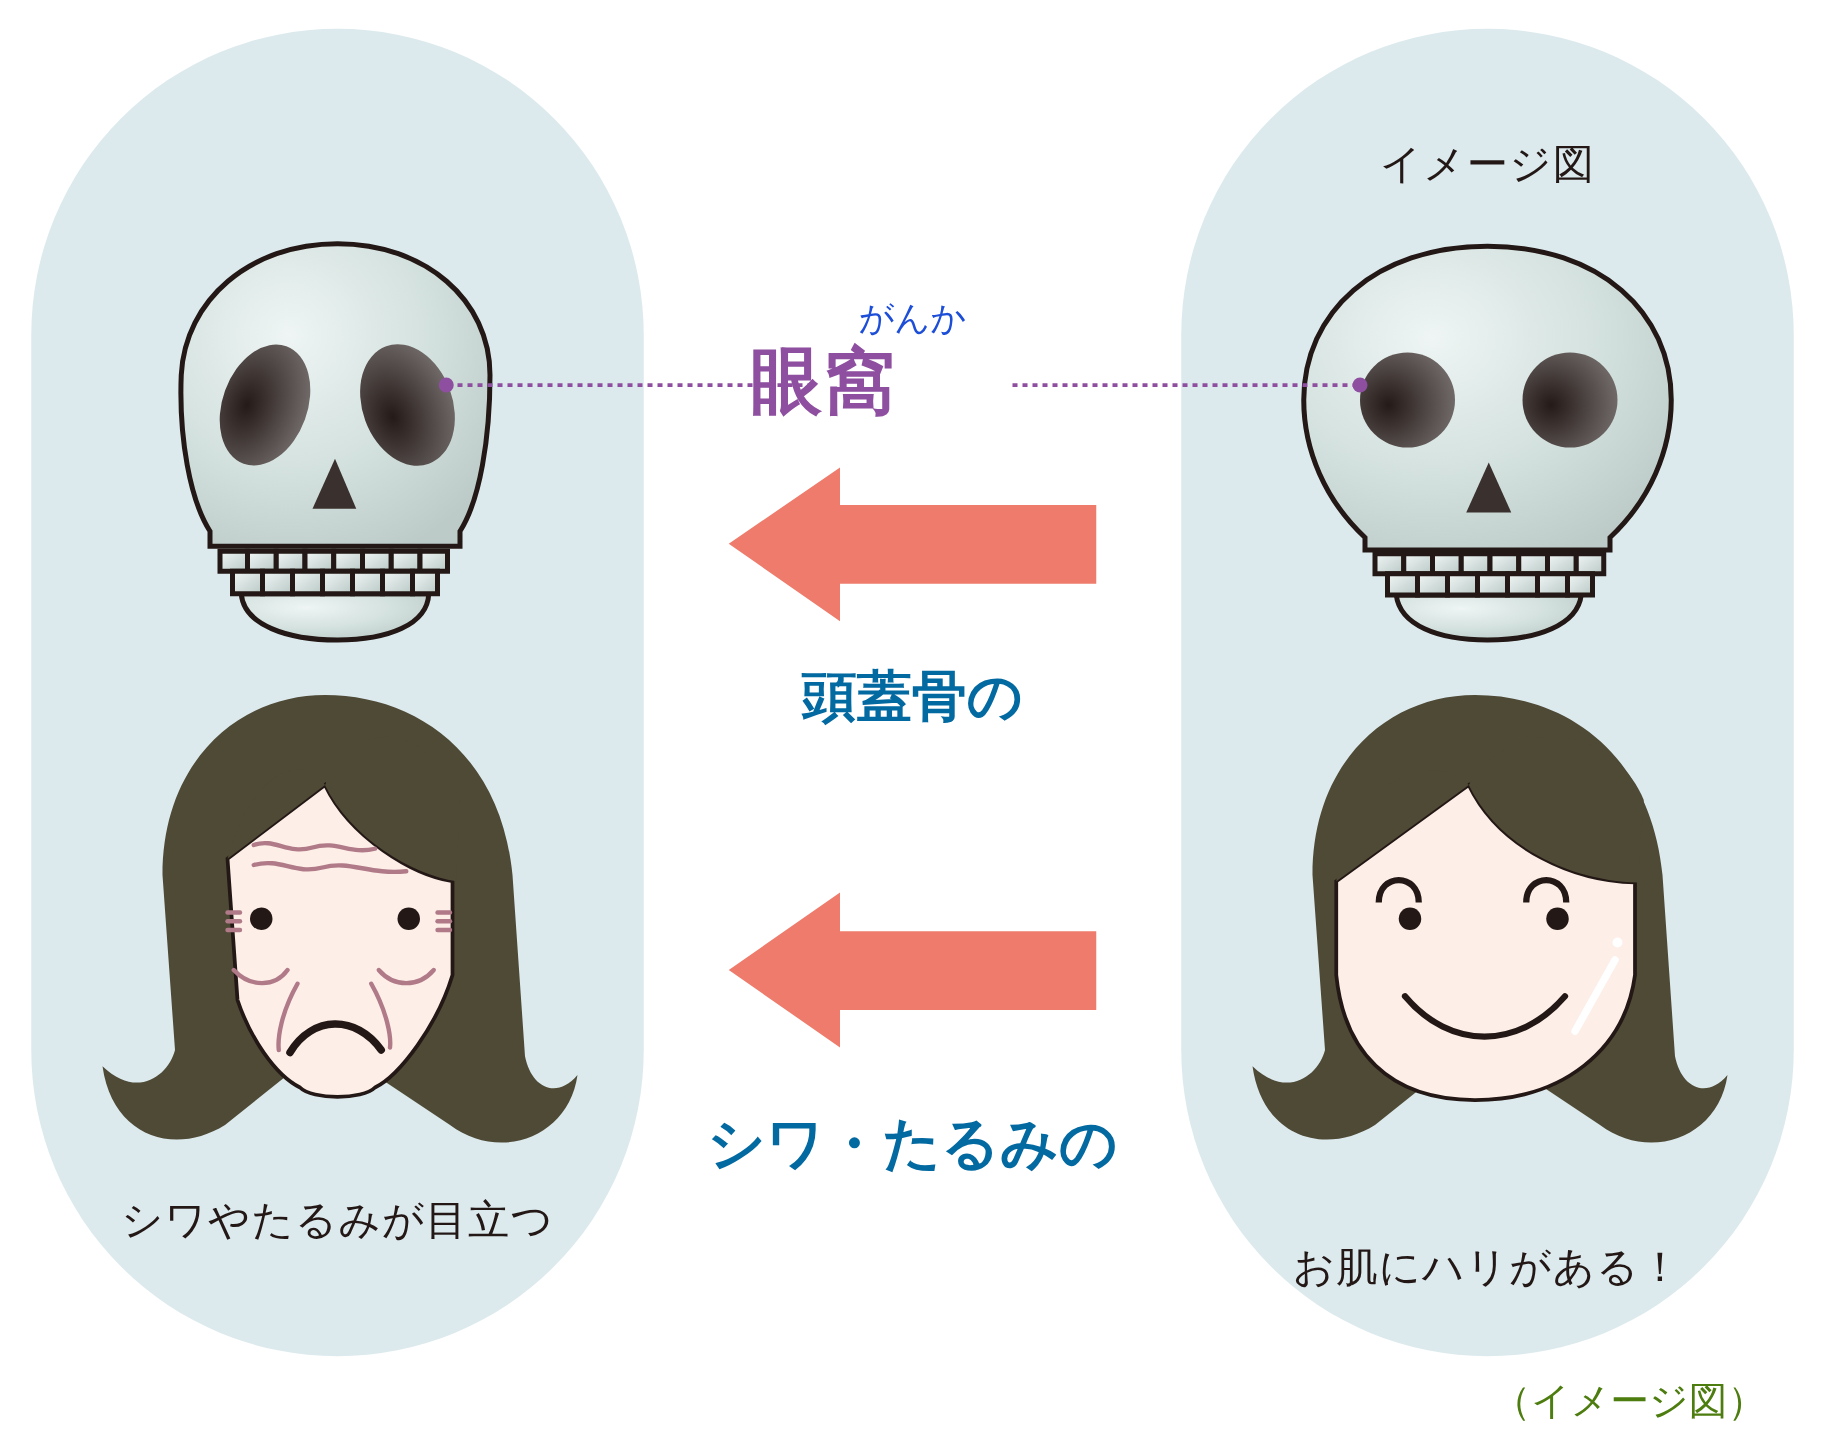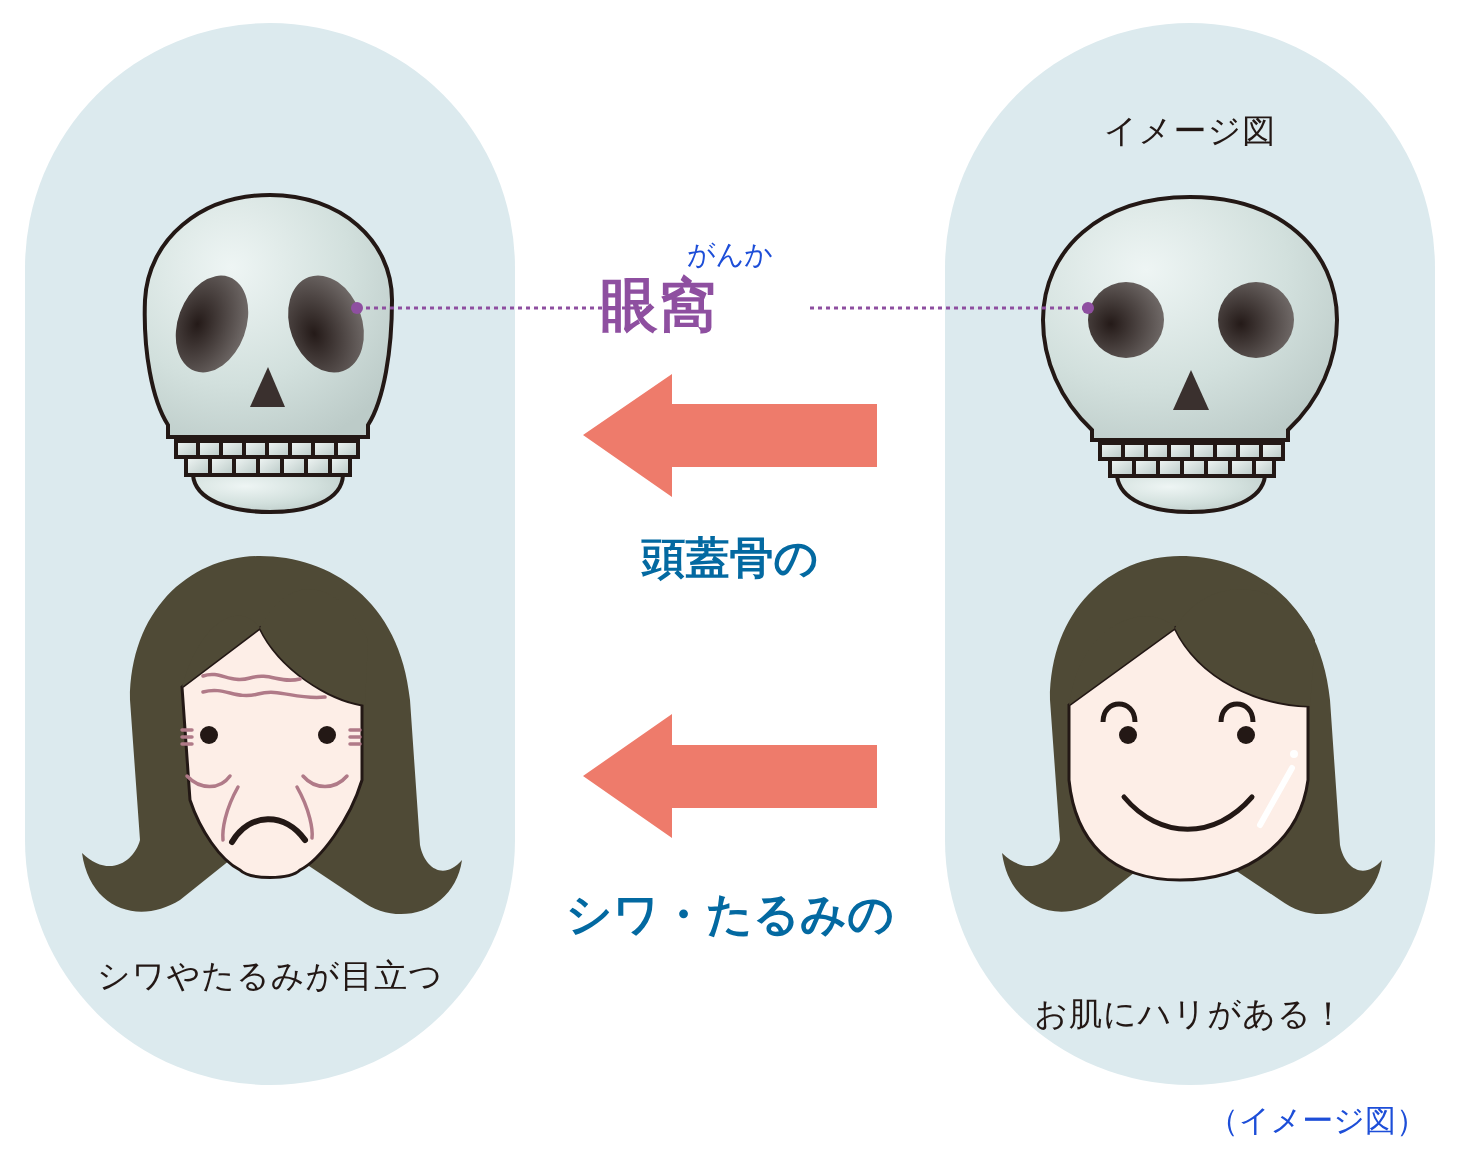--- a/index.html
+++ b/index.html
@@ -12,21 +12,21 @@
     .label { position: absolute; text-align: center; font-size: 33px; line-height: 42px;
              color: #231815; letter-spacing: 1px; white-space: nowrap; }
     .ruby { position: absolute; left: 600px; width: 260px; top: 236px; text-align: center;
             font-size: 28px; color: #1d4ed8; font-weight: normal; }
     .orbit { position: absolute; left: 600px; width: 260px; top: 272px; text-align: left;
              font-size: 58px; line-height: 66px; color: #8e4fa0; font-weight: bold; }
     .mid-text { position: absolute; left: 560px; width: 340px; top: 528px; text-align: center;
                 font-size: 44px; line-height: 60px; color: #0369a1; font-weight: bold; }
     .conclusion { position: absolute; left: 500px; width: 460px; top: 880px; text-align: center;
                   font-size: 46px; line-height: 68px; color: #0369a1; font-weight: bold; }
-    .caption { position: absolute; right: 33px; top: 1100px; font-size: 31px; color: #1d4ed8; }
+    .caption { position: absolute; right: 47px; top: 1100px; font-size: 31px; color: #4d7c0f; }
     svg.layer { position: absolute; left: 0; top: 0; }
   </style>
 </head>
 <body>
 
 <div class="pill left"></div>
 <div class="pill right"></div>
 
 <div class="label" style="left:25px;width:490px;top:86px;">
 </div>

